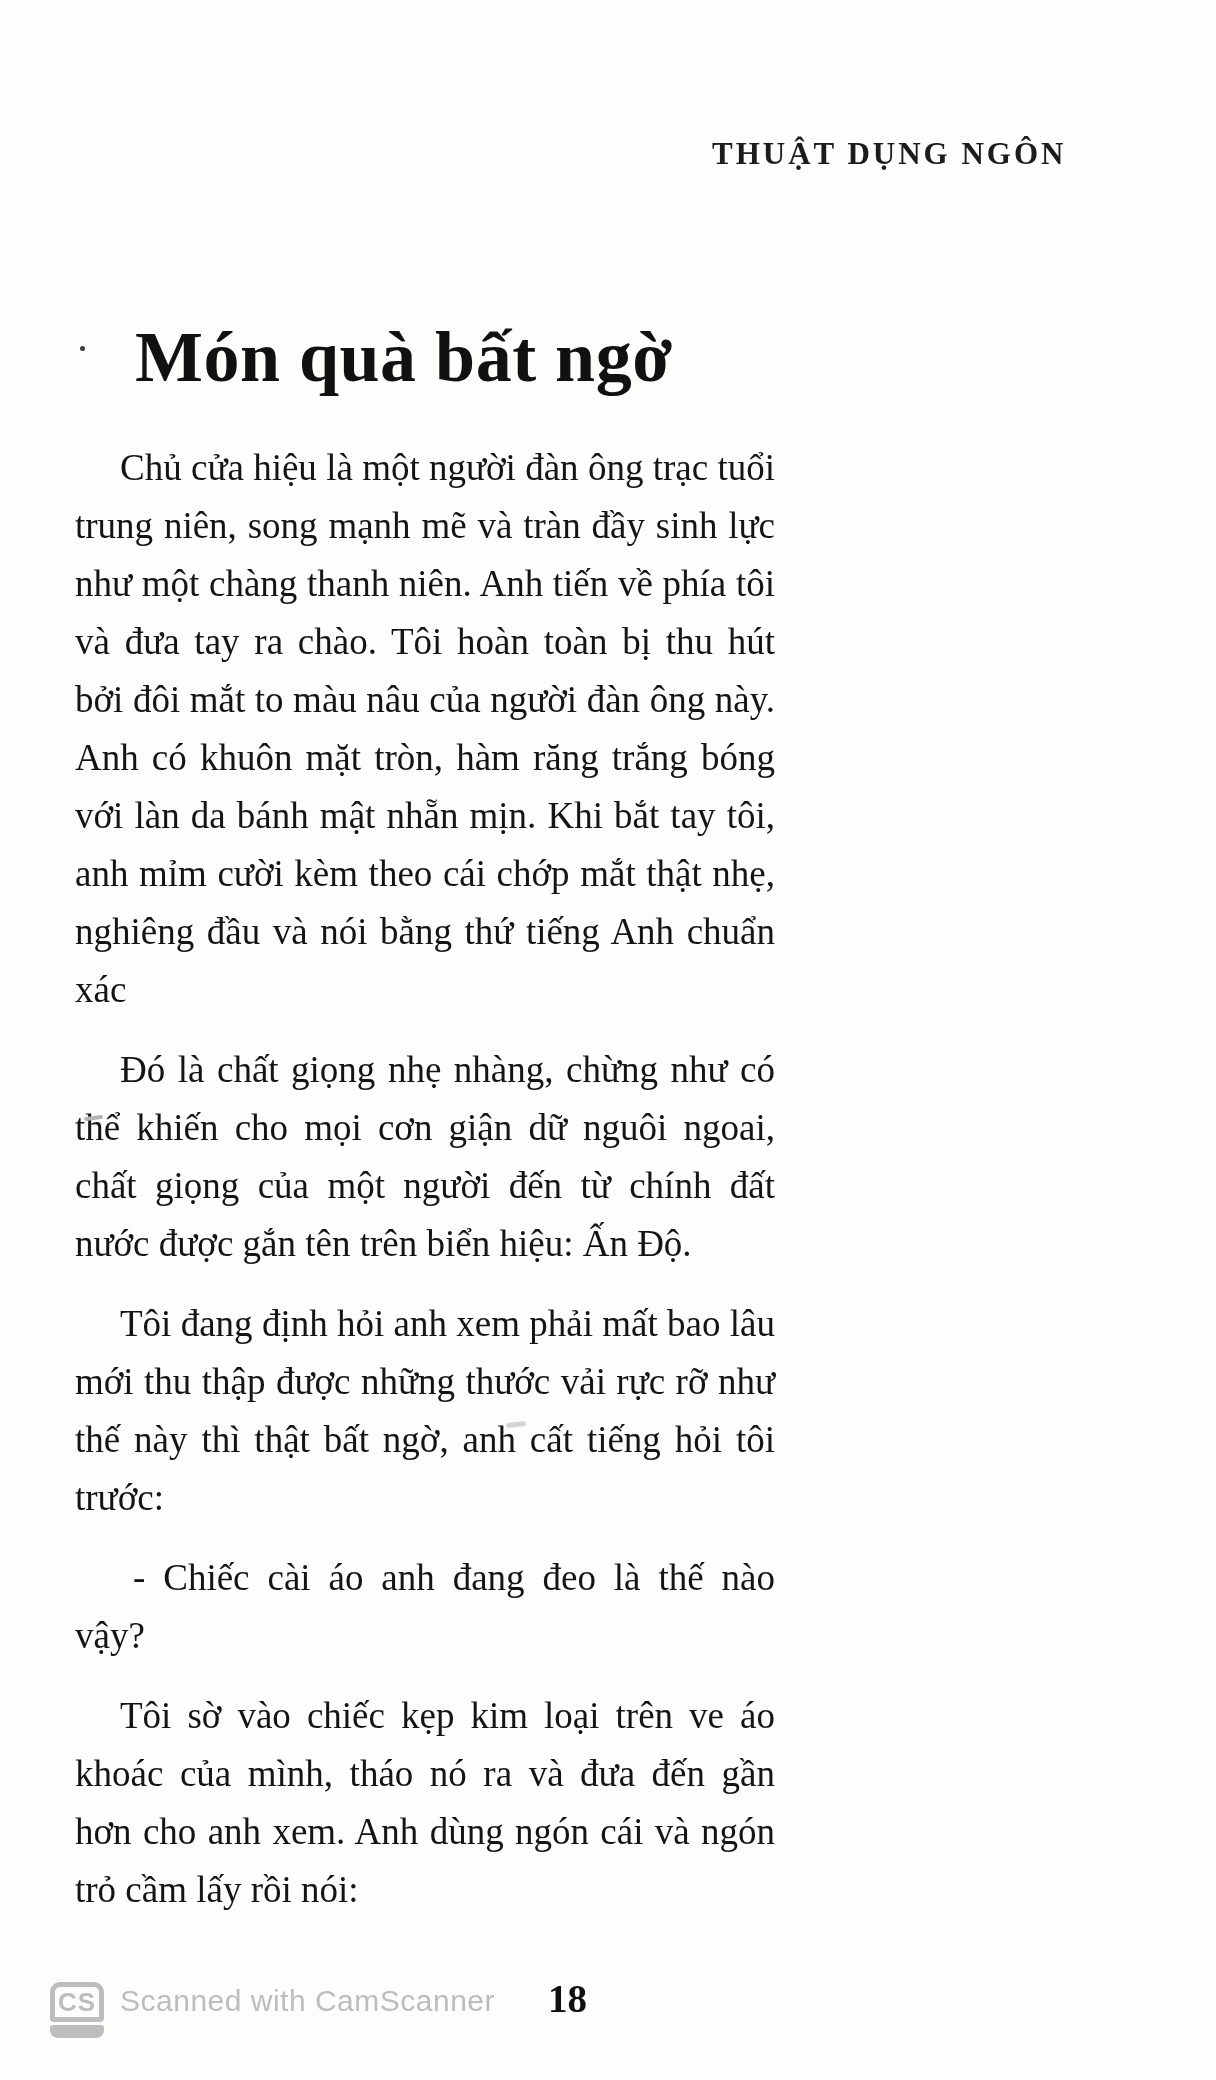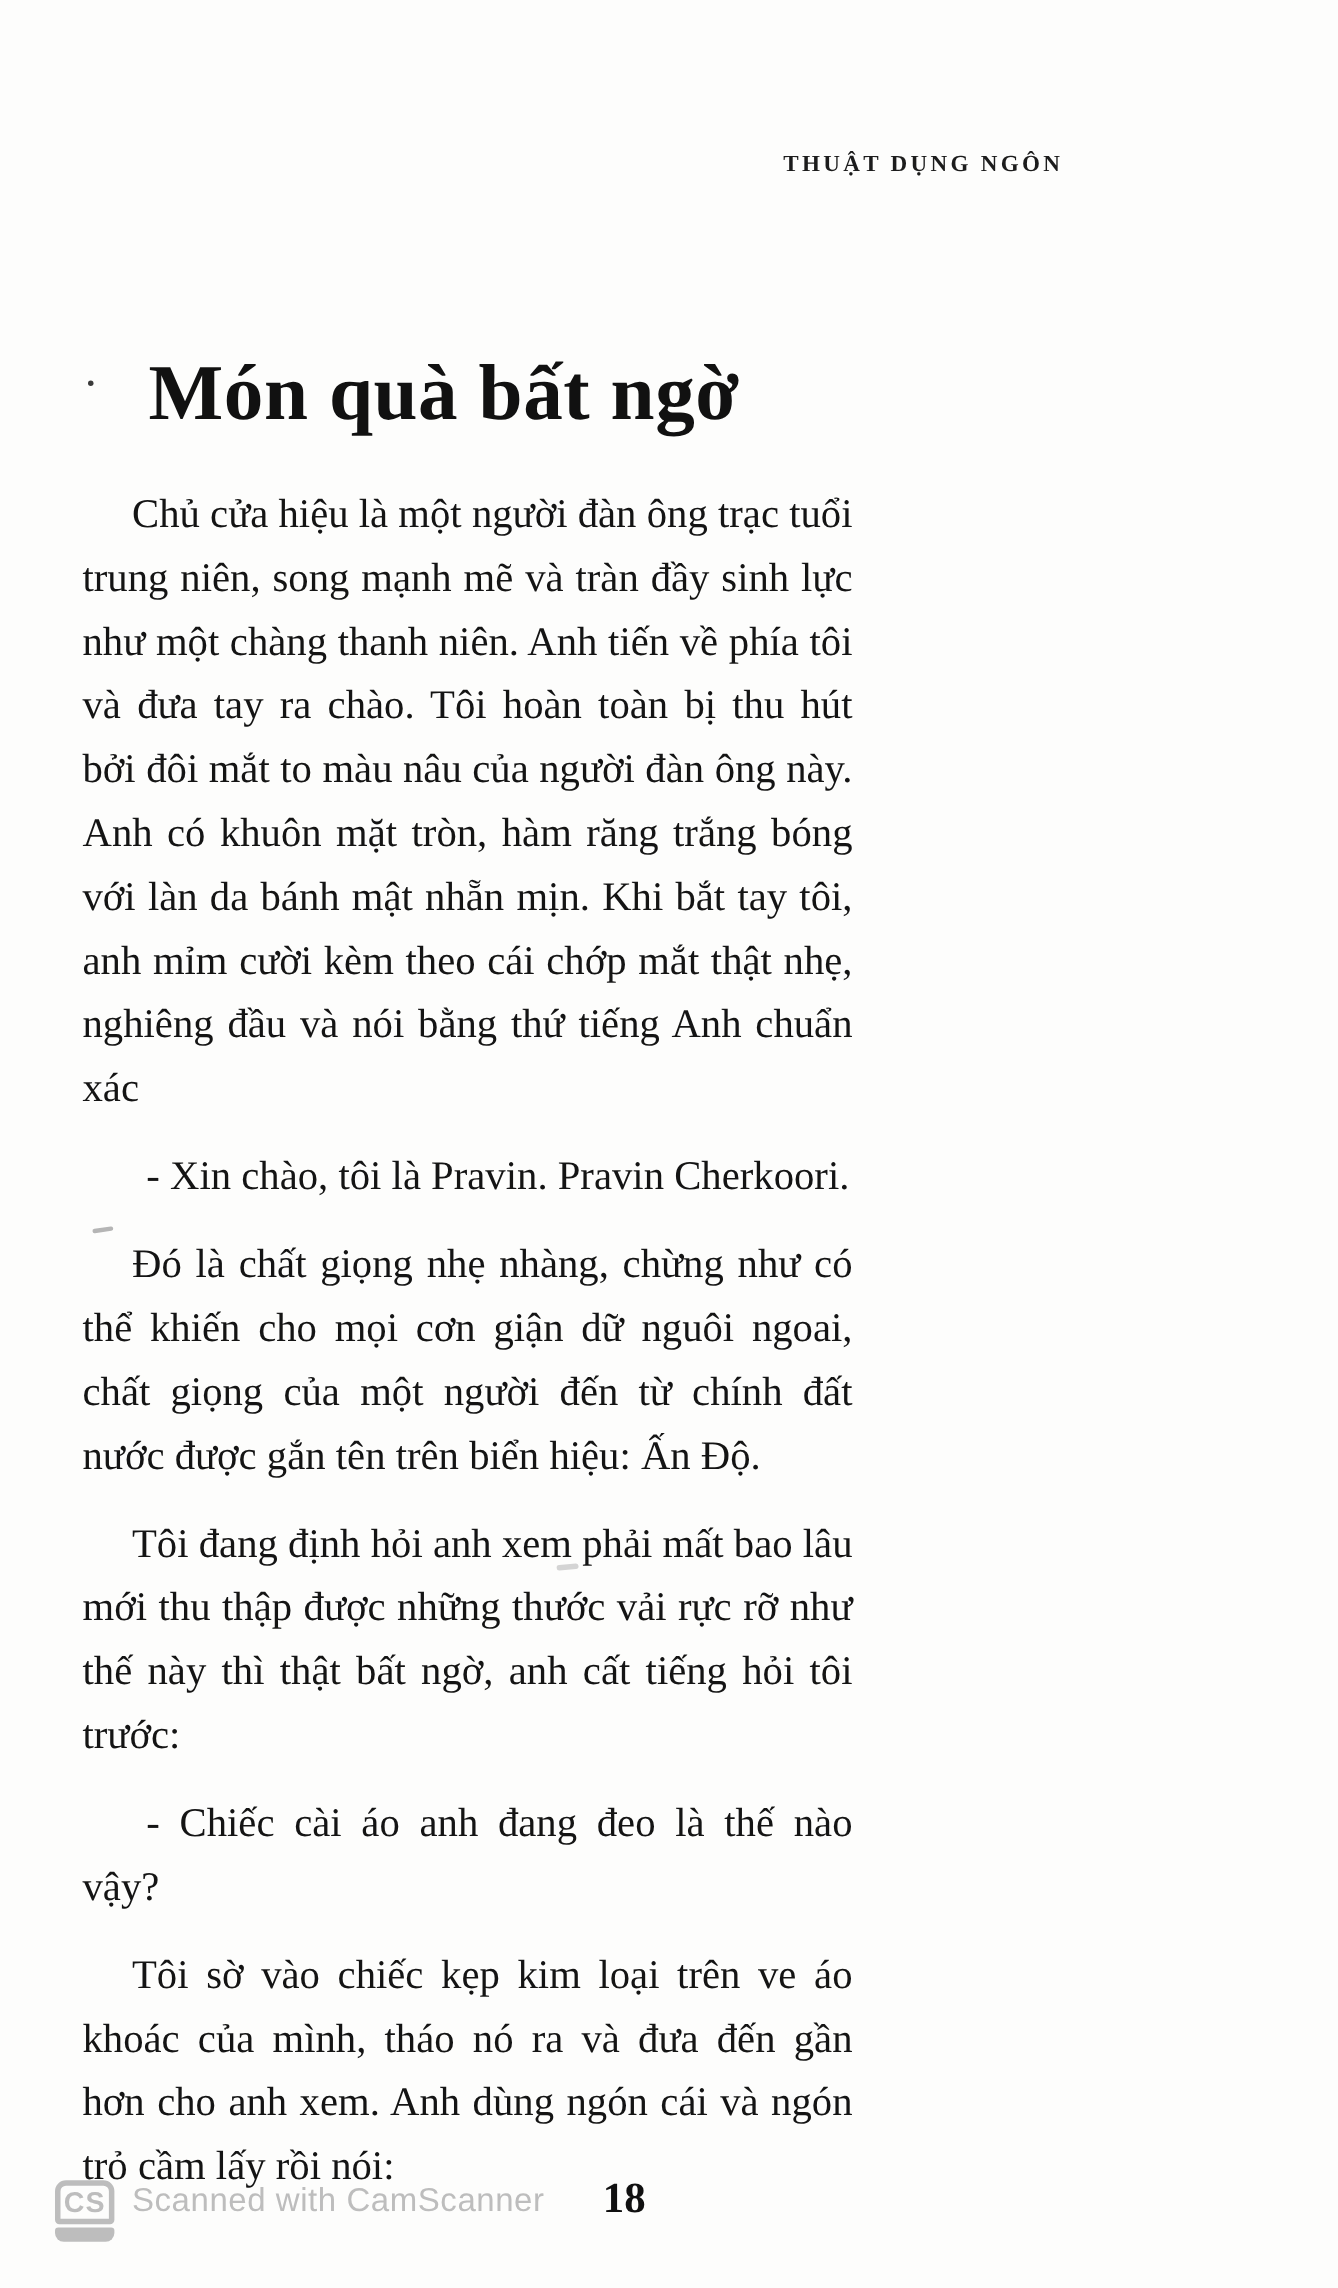--- a/index.html
+++ b/index.html
@@ -16,21 +16,21 @@
   .page{
     position:relative;
     width:1216px;height:2080px;
     background:var(--bg);
     overflow:hidden;
     color:var(--text);
   }
   .running-header{
     position:absolute;
     left:712px;top:136px;
-    font-size:21px;
+    font-size:31px;
     font-weight:bold;
     letter-spacing:3px;
     color:#1c1c1c;
     font-family:"Liberation Serif","DejaVu Serif",serif;
   }
   .chapter-title{
     position:absolute;
     left:135px;top:316px;
     margin:0;
     font-size:72px;
@@ -102,21 +102,20 @@
 <body>
 
 <div class="page">
 
   <div class="running-header">THUẬT DỤNG NGÔN</div>
 
   <h1 class="chapter-title">Món quà bất ngờ</h1>
 
   <div class="body-text" id="paragraphs">
       <p class="indent">Chủ cửa hiệu là một người đàn ông trạc tuổi trung niên, song mạnh mẽ và tràn đầy sinh lực như một chàng thanh niên. Anh tiến về phía tôi và đưa tay ra chào. Tôi hoàn toàn bị thu hút bởi đôi mắt to màu nâu của người đàn ông này. Anh có khuôn mặt tròn, hàm răng trắng bóng với làn da bánh mật nhẵn mịn. Khi bắt tay tôi, anh mỉm cười kèm theo cái chớp mắt thật nhẹ, nghiêng đầu và nói bằng thứ tiếng Anh chuẩn xác</p>
-      <p class="dialogue">- Xin chào, tôi là Pravin. Pravin Cherkoori.</p>
       <p class="indent">Đó là chất giọng nhẹ nhàng, chừng như có thể khiến cho mọi cơn giận dữ nguôi ngoai, chất giọng của một người đến từ chính đất nước được gắn tên trên biển hiệu: Ấn Độ.</p>
       <p class="indent">Tôi đang định hỏi anh xem phải mất bao lâu mới thu thập được những thước vải rực rỡ như thế này thì thật bất ngờ, anh cất tiếng hỏi tôi trước:</p>
       <p class="dialogue">- Chiếc cài áo anh đang đeo là thế nào vậy?</p>
       <p class="indent">Tôi sờ vào chiếc kẹp kim loại trên ve áo khoác của mình, tháo nó ra và đưa đến gần hơn cho anh xem. Anh dùng ngón cái và ngón trỏ cầm lấy rồi nói:</p>
     </div>
 
   <div class="artifact dot-title"></div>
   <div class="artifact dash-left"></div>
   <div class="artifact smudge-mid"></div>
 

